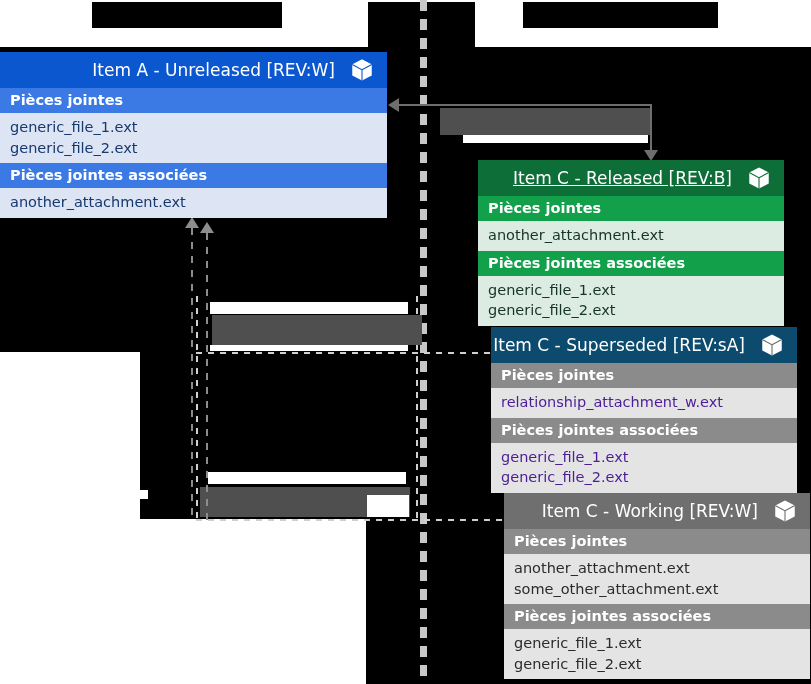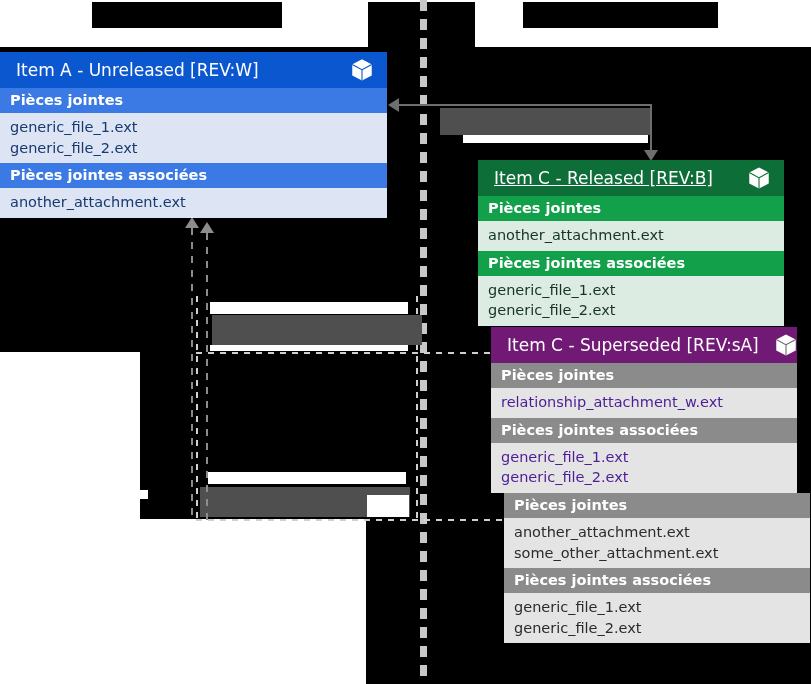--- a/index.html
+++ b/index.html
@@ -103,21 +103,21 @@
   }
 
   
   .card {
     position: absolute;
     overflow: hidden;
   }
   .card-title {
     display: flex;
     align-items: center;
-    justify-content: space-between;
+    justify-content: flex-end;
     padding: 0 12px 0 16px;
     height: 36px;
     color: #ffffff;
     font-size: 17px;
     white-space: nowrap;
   }
   .card-title .t-text { flex: 0 0 auto; }
   .card-title .t-icon {
     flex: 0 0 auto;
     margin-left: 14px;
@@ -144,21 +144,21 @@
   .c-blue .card-title { background: #0b57d0; }
   .c-blue .sec-head   { background: #3b7ae4; }
   .c-blue .sec-body   { background: #dde4f3; color: #17396e; }
 
   
   .c-green .card-title { background: #0d6e38; text-decoration: underline; }
   .c-green .sec-head   { background: #12a04b; }
   .c-green .sec-body   { background: #dcece3; color: #173327; }
 
   
-  .c-gray .card-title { background: #701a75; }
+  .c-gray .card-title { background: #0c4a6e; }
   .c-gray .sec-head   { background: #8b8b8b; }
   .c-gray .sec-body   { background: #e4e4e4; color: #4c1d95; }
 
   
   .c-gray2 .card-title { background: #6f6f6f; }
   .c-gray2 .sec-head   { background: #8b8b8b; }
   .c-gray2 .sec-body   { background: #e4e4e4; color: #2b2b2b; }
 </style>
 </head>
 <body>
@@ -263,20 +263,30 @@
       </span>
     </div>
     <div class="sec-head">Pièces jointes</div>
     <div class="sec-body">relationship_attachment_w.ext</div>
     <div class="sec-head">Pièces jointes associées</div>
     <div class="sec-body">generic_file_1.ext
 generic_file_2.ext</div>
   </div>
 
   <div class="card c-gray2" style="left:504px; top:493px; width:306px;">
+    <div class="card-title">
+      <span class="t-text">Item C - Working [REV:W]</span>
+      <span class="t-icon">
+        <svg width="26" height="26" viewBox="0 0 24 24">
+          <path d="M12 2.2 L21 7 L21 17 L12 21.8 L3 17 L3 7 Z" fill="#ffffff"></path>
+          <path d="M3 7 L12 11.8 L12 21.8" fill="none" stroke="#6f6f6f" stroke-width="1"></path>
+          <path d="M21 7 L12 11.8" fill="none" stroke="#6f6f6f" stroke-width="1"></path>
+        </svg>
+      </span>
+    </div>
     <div class="sec-head">Pièces jointes</div>
     <div class="sec-body">another_attachment.ext
 some_other_attachment.ext</div>
     <div class="sec-head">Pièces jointes associées</div>
     <div class="sec-body">generic_file_1.ext
 generic_file_2.ext</div>
   </div>
 
 </div>
 

